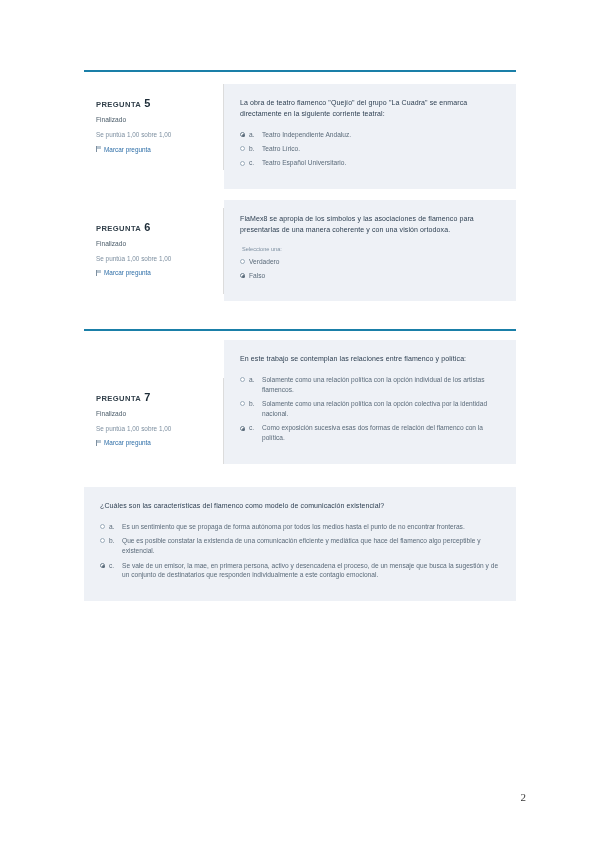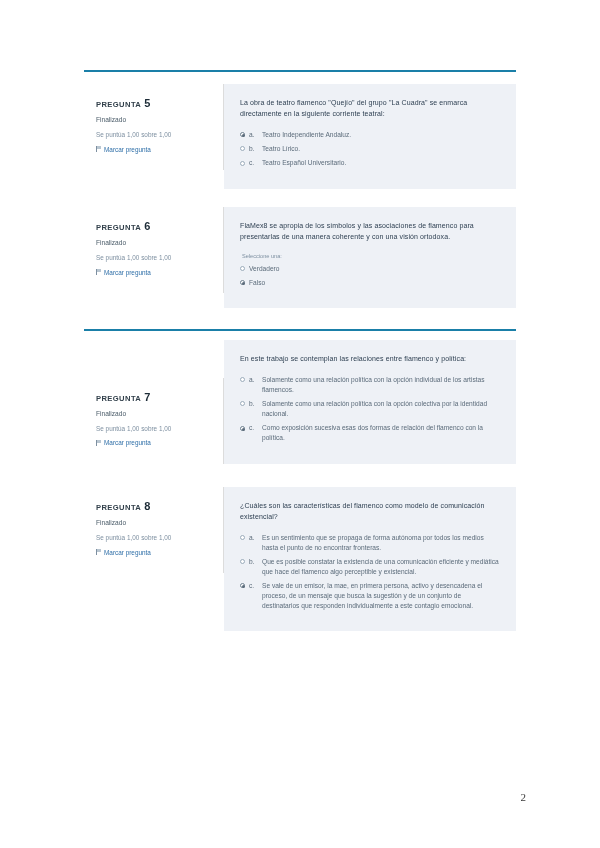--- a/index.html
+++ b/index.html
@@ -213,21 +213,21 @@
         </li>
         <li class="ans">
           <span class="radio"></span>
           <span class="ans-letter">c.</span>
           <span class="ans-text">Teatro Español Universitario.</span>
         </li>
       </ul>
     </div>
   </div>
 
-  <div class="qblock" style="top:207px;">
+  <div class="qblock" style="top:200px;align-items:center;">
     <div class="qinfo">
       <div class="q-title">
         <span>PREGUNTA</span><span class="qnum">6</span>
       </div>
       <div class="q-state">Finalizado</div>
       <div class="q-grade">Se puntúa 1,00 sobre 1,00</div>
       <div class="q-flag">
         <span class="flag-icon"></span>
         <span>Marcar pregunta</span>
       </div>
@@ -276,31 +276,20 @@
         <li class="ans">
           <span class="radio checked"></span>
           <span class="ans-letter">c.</span>
           <span class="ans-text">Como exposición sucesiva esas dos formas de relación del flamenco con la política.</span>
         </li>
       </ul>
     </div>
   </div>
 
   <div class="qblock" style="top:487px;">
-    <div class="qinfo">
-      <div class="q-title">
-        <span>PREGUNTA</span><span class="qnum">8</span>
-      </div>
-      <div class="q-state">Finalizado</div>
-      <div class="q-grade">Se puntúa 1,00 sobre 1,00</div>
-      <div class="q-flag">
-        <span class="flag-icon"></span>
-        <span>Marcar pregunta</span>
-      </div>
-    </div>
     <div class="qcontent">
       <p class="qtext">¿Cuáles son las características del flamenco como modelo de comunicación existencial?</p>
       <ul class="answers">
         <li class="ans">
           <span class="radio"></span>
           <span class="ans-letter">a.</span>
           <span class="ans-text">Es un sentimiento que se propaga de forma autónoma por todos los medios hasta el punto de no encontrar fronteras.</span>
         </li>
         <li class="ans">
           <span class="radio"></span>

